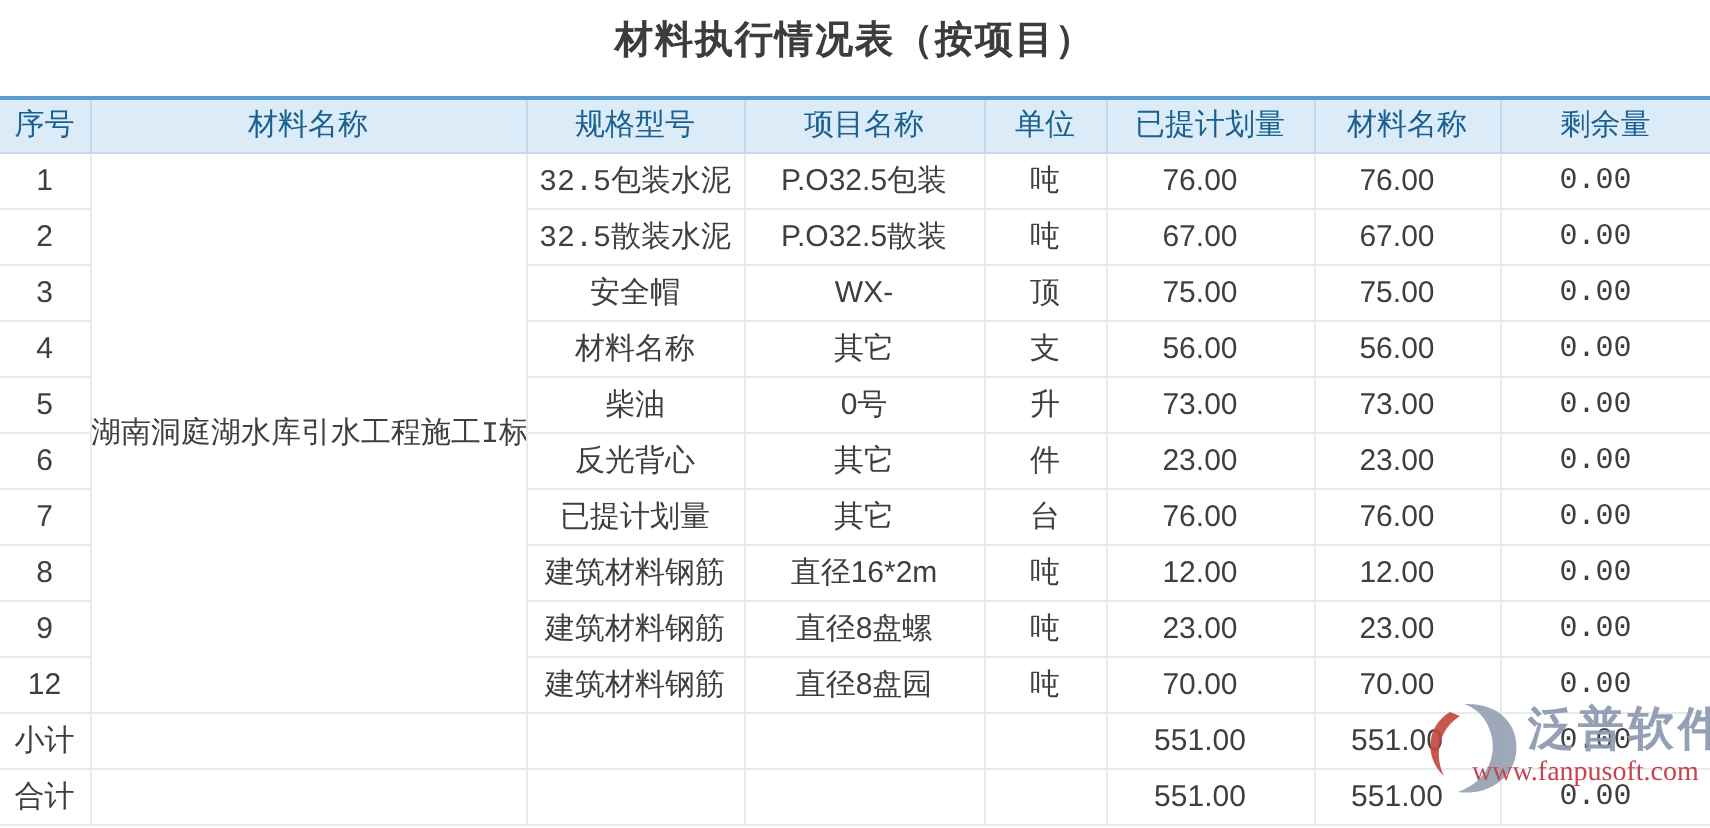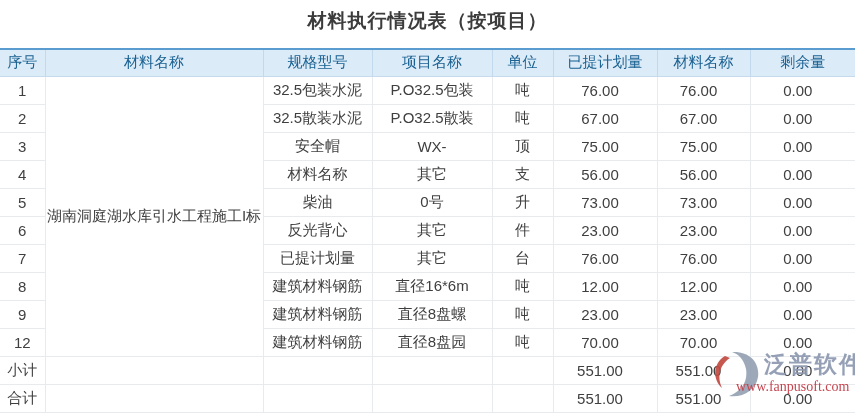--- a/index.html
+++ b/index.html
@@ -42,23 +42,23 @@
   table.report td {
     height:28px;
     border:1px solid #e8ebee;
     text-align:center;
     color:#3f3f3f;
     background:#fff;
     overflow:hidden;
     white-space:nowrap;
   }
   table.report tr td:first-child { border-left:none; }
-  table.report tr td:last-child  { border-right:none; }
+  table.report tr td:last-child  { border-right:none;font-family:Liberation Mono, monospace; }
   td.num { text-align:right; padding-right:10px; }
-  td.link, td.project { color:#3b8de2; cursor:pointer; }
+  td.link, td.project { color:#3b8de2; cursor:pointer;font-family:Liberation Mono, monospace; }
   td.project { text-align:center; }
 
   .watermark {
     position:absolute;
     left:710px; top:349px;
     display:flex;
     align-items:flex-start;
     opacity:0.92;
     pointer-events:none;
     z-index:5;
@@ -180,21 +180,21 @@
     <td>其它</td>
     <td>台</td>
     <td class="num">76.00</td>
     <td class="num">76.00</td>
     <td class="num">0.00</td>
   </tr>
 
   <tr>
     <td>8</td>
     <td class="link">建筑材料钢筋</td>
-    <td>直径16*6m</td>
+    <td>直径16*2m</td>
     <td>吨</td>
     <td class="num">12.00</td>
     <td class="num">12.00</td>
     <td class="num">0.00</td>
   </tr>
 
   <tr>
     <td>9</td>
     <td class="link">建筑材料钢筋</td>
     <td>直径8盘螺</td>

